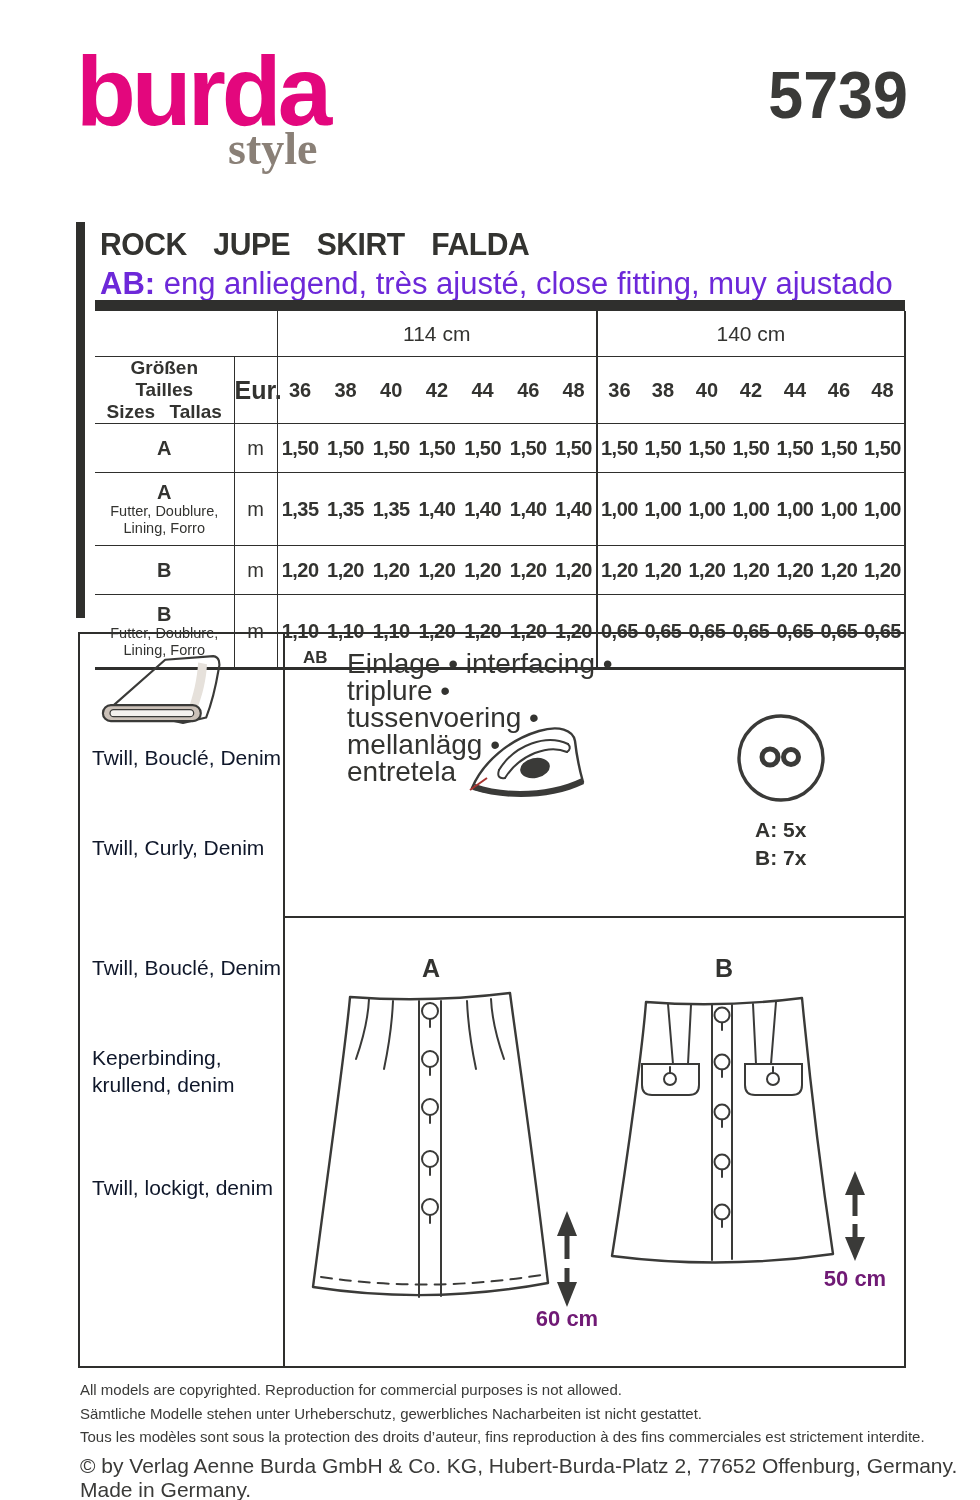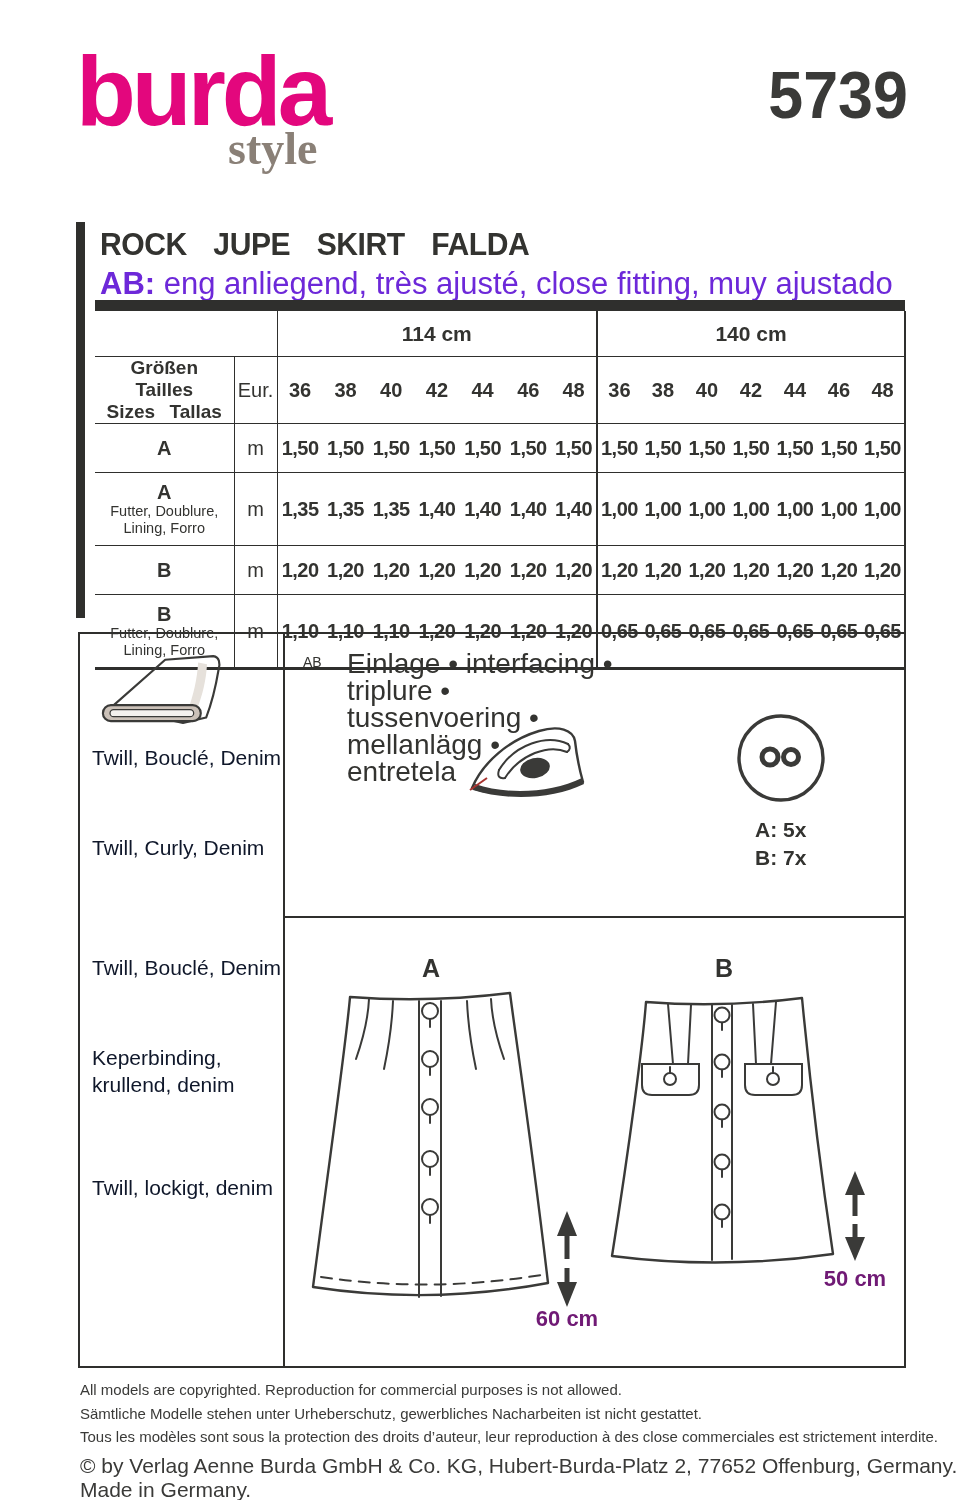--- a/index.html
+++ b/index.html
@@ -19,49 +19,49 @@
   #doc-title{position:absolute;left:100px;top:226px;font-size:32px;font-weight:700;
              letter-spacing:-.5px;word-spacing:20px;color:#333330;transform:scaleX(.94);transform-origin:left;}
   #doc-subtitle{position:absolute;left:100px;top:266px;font-size:31px;color:#6d28d9;}
   #doc-subtitle b{font-weight:700;}
 
   
   #table-topbar{position:absolute;left:95px;top:300px;width:810px;height:11px;background:#2f2f2d;}
   #yardage{position:absolute;left:95px;top:311px;}
   table.sheet{border-collapse:collapse;table-layout:fixed;width:810px;}
   table.sheet td{padding:0;text-align:center;vertical-align:middle;color:#333330;}
-  .r-widths td{height:45px;font-size:21px;font-weight:700;}
+  .r-widths td{height:45px;font-size:21px;font-weight:400;}
   .corner{border:none;}
   .wgroup.g1{border-left:1.6px solid #2f2f2d;border-right:2.6px solid #2f2f2d;}
   .wgroup.g2{border-right:2.6px solid #2f2f2d;}
   .r-sizes td{border-top:1.6px solid #2f2f2d;height:46px;}
   .r-data td{border-top:1.6px solid #2f2f2d;}
   .r-last td{border-bottom:3px solid #2f2f2d;}
   td.lbl{text-align:left;padding-left:8px;}
   .sizehead div{font-size:19px;font-weight:700;word-spacing:9px;line-height:22px;}
-  td.eur{border-left:1.6px solid #2f2f2d;border-right:1.6px solid #2f2f2d;font-size:20px;font-weight:400;}
+  td.eur{border-left:1.6px solid #2f2f2d;border-right:1.6px solid #2f2f2d;font-size:25px;font-weight:700;}
   td.unit{font-weight:400;font-size:20px;}
   td.sz{font-size:20px;font-weight:700;}
   td.val{font-size:20px;font-weight:700;letter-spacing:-.5px;}
   td.gs{border-left:2.6px solid #2f2f2d;}
   td.lastc{border-right:2.6px solid #2f2f2d;}
   .rh1 td{height:48px;}
   .rh2 td{height:72px;}
   .rowlabel{font-size:20px;font-weight:700;line-height:22px;}
   .rowsub{font-size:14.5px;font-weight:400;line-height:17px;}
   .preline{white-space:pre-line;}
 
   
   #panel{position:absolute;left:78px;top:632px;width:828px;height:736px;border:2.6px solid #2f2f2d;box-sizing:border-box;}
   #fabric-col{position:absolute;left:0;top:0;width:205px;height:100%;border-right:2.2px solid #2f2f2d;box-sizing:border-box;}
   .fabric-item{position:absolute;left:12px;font-size:21px;line-height:27px;color:#0f172a;}
   #right-top{position:absolute;left:205px;top:0;right:0;height:284px;border-bottom:2.2px solid #2f2f2d;box-sizing:border-box;}
   #right-bottom{position:absolute;left:205px;top:284px;right:0;bottom:0;}
 
-  #interfacing-code{position:absolute;left:18px;top:20px;font-size:14px;font-weight:400;}
+  #interfacing-code{position:absolute;left:18px;top:14px;font-size:17px;font-weight:700;}
   #interfacing-text{position:absolute;left:62px;top:16px;width:330px;font-size:28px;line-height:27px;}
   #iron{position:absolute;left:178px;top:82px;}
   #button-icon{position:absolute;left:448px;top:76px;}
   #button-counts{position:absolute;left:470px;top:182px;font-size:21px;font-weight:700;line-height:28px;}
 
   .view-label{position:absolute;font-size:25px;font-weight:700;color:#333330;}
   #label-a{left:137px;top:36px;}
   #label-b{left:430px;top:36px;}
   #skirt-a{position:absolute;left:20px;top:57px;}
   #skirt-b{position:absolute;left:315px;top:62px;}
@@ -344,17 +344,17 @@
         <line x1="14" y1="24" x2="14" y2="68" stroke="#3a3a38" stroke-width="5" stroke-dasharray="22 8 11 0"></line>
         <polygon class="fillink" points="14,91 4,67 24,67"></polygon>
       </svg>
       <div id="len-b" class="len-label">50 cm</div>
     </div>
   </div>
 
   <div id="footer">
     <div class="foot-small">All models are copyrighted. Reproduction for commercial purposes is not allowed.</div>
     <div class="foot-small">Sämtliche Modelle stehen unter Urheberschutz, gewerbliches Nacharbeiten ist nicht gestattet.</div>
-    <div class="foot-small">Tous les modèles sont sous la protection des droits d’auteur, leur reproduction à des close commerciales est strictement interdite.</div>
+    <div class="foot-small">Tous les modèles sont sous la protection des droits d’auteur, fins reproduction à des fins commerciales est strictement interdite.</div>
     <div id="foot-copy">© by Verlag Aenne Burda GmbH &amp; Co. KG, Hubert-Burda-Platz 2, 77652 Offenburg, Germany. Made in Germany.</div>
   </div>
 
 </div>
 
 </body></html>

